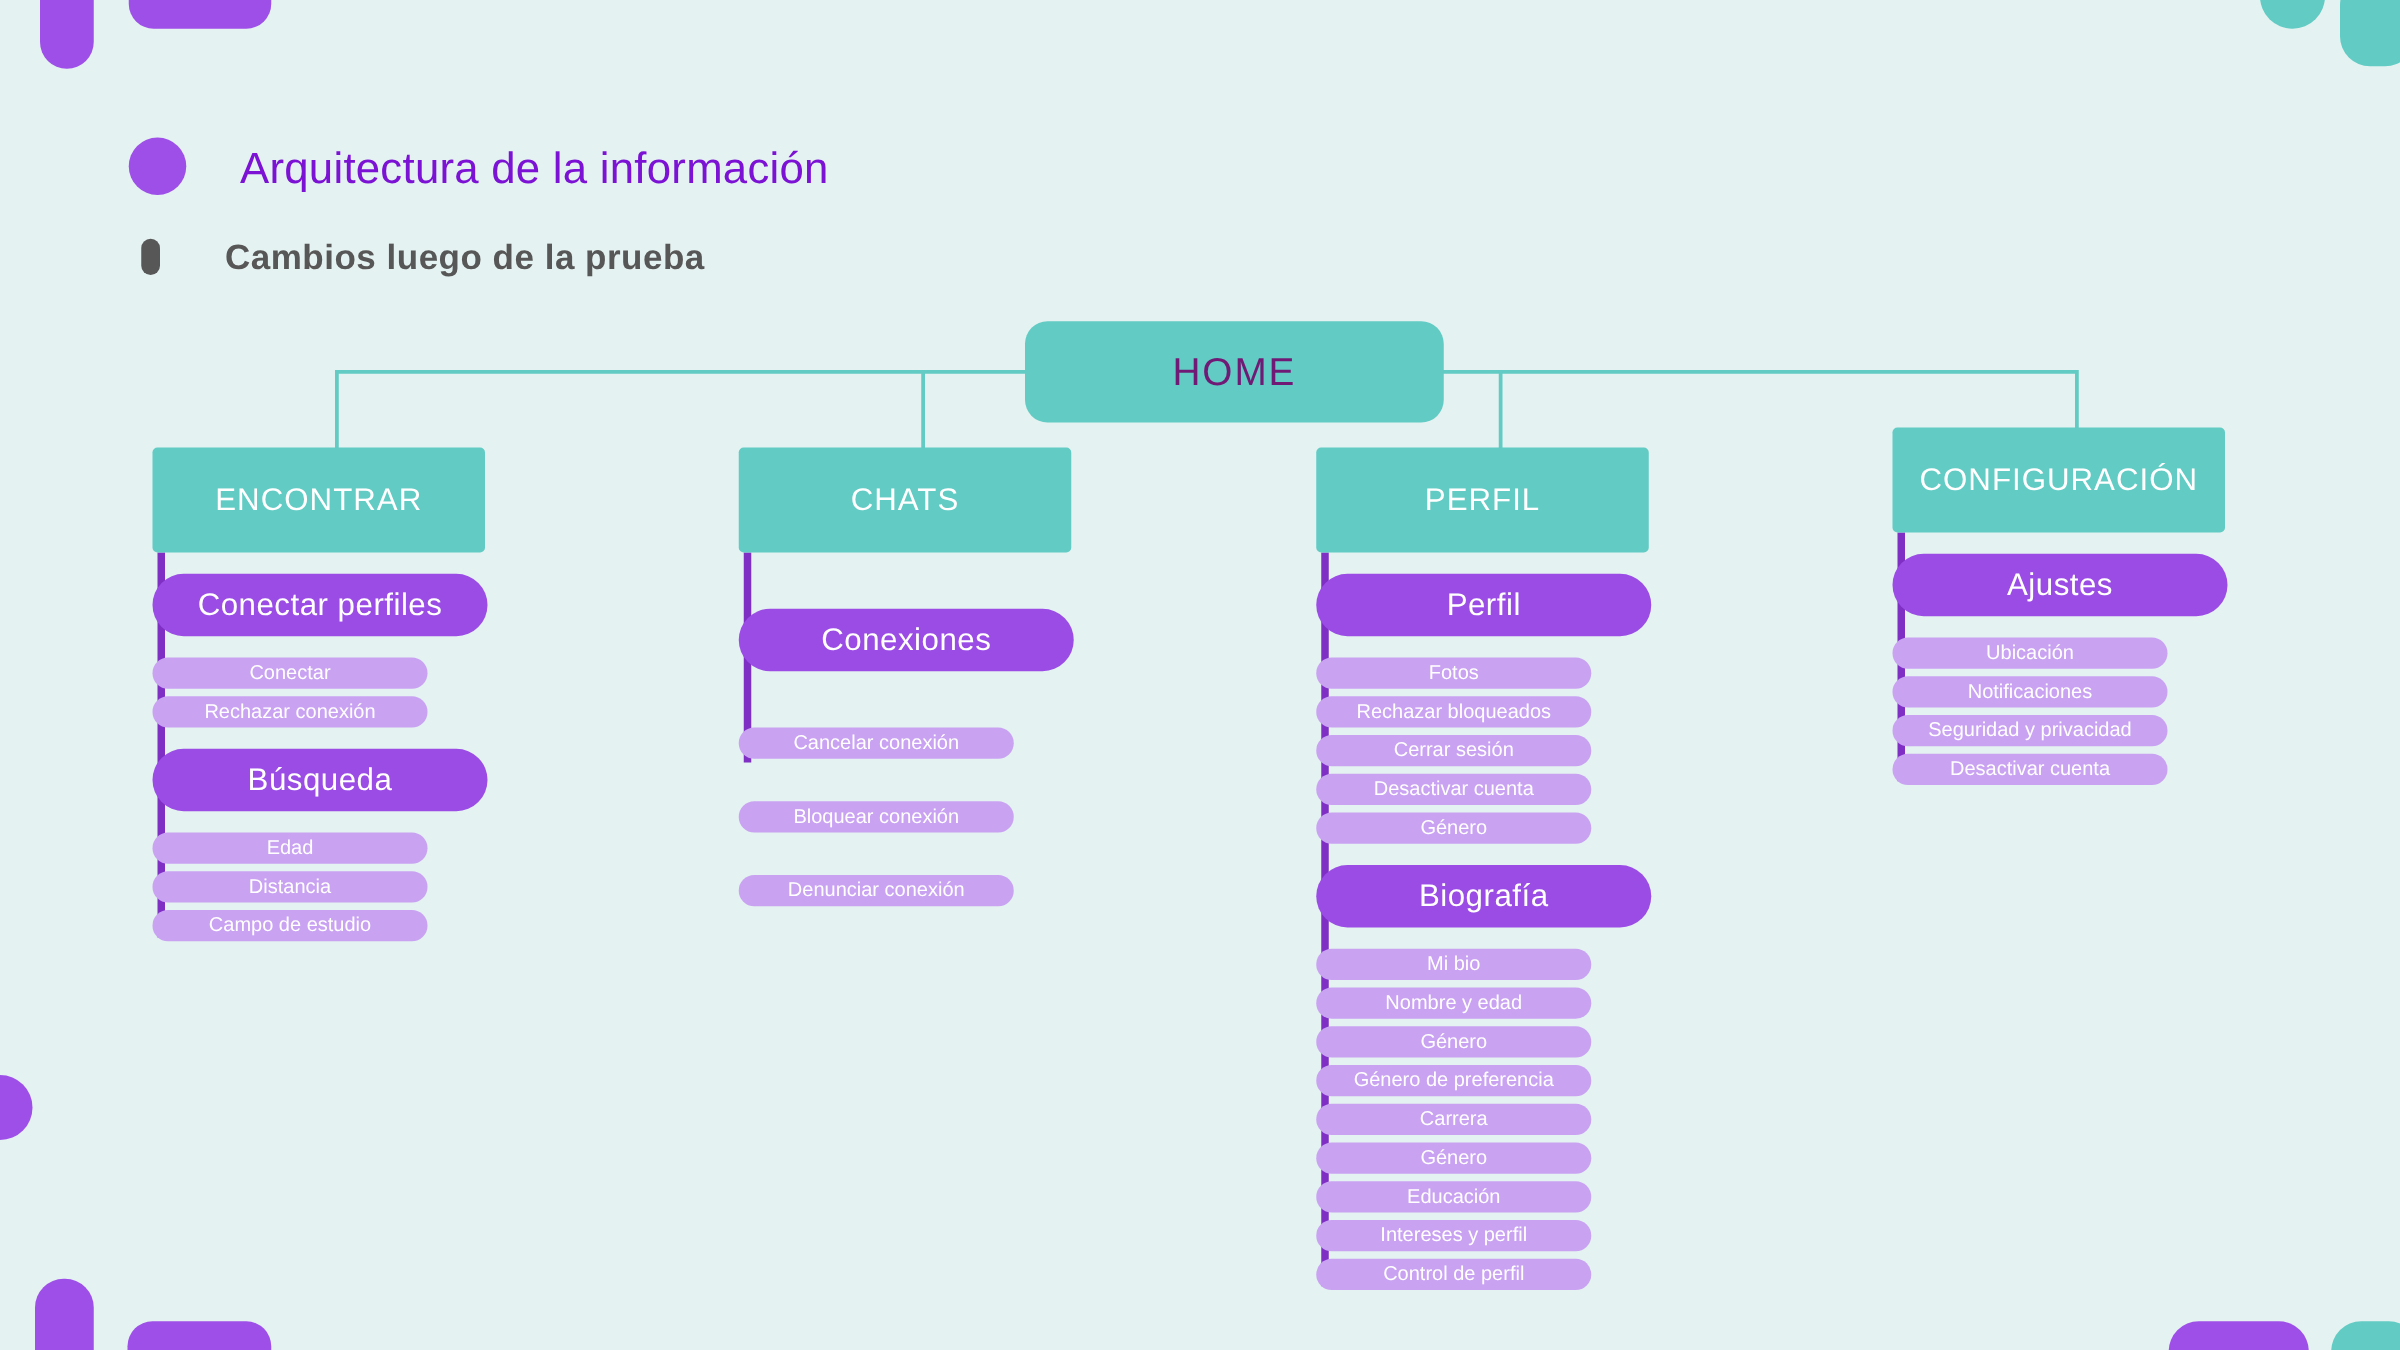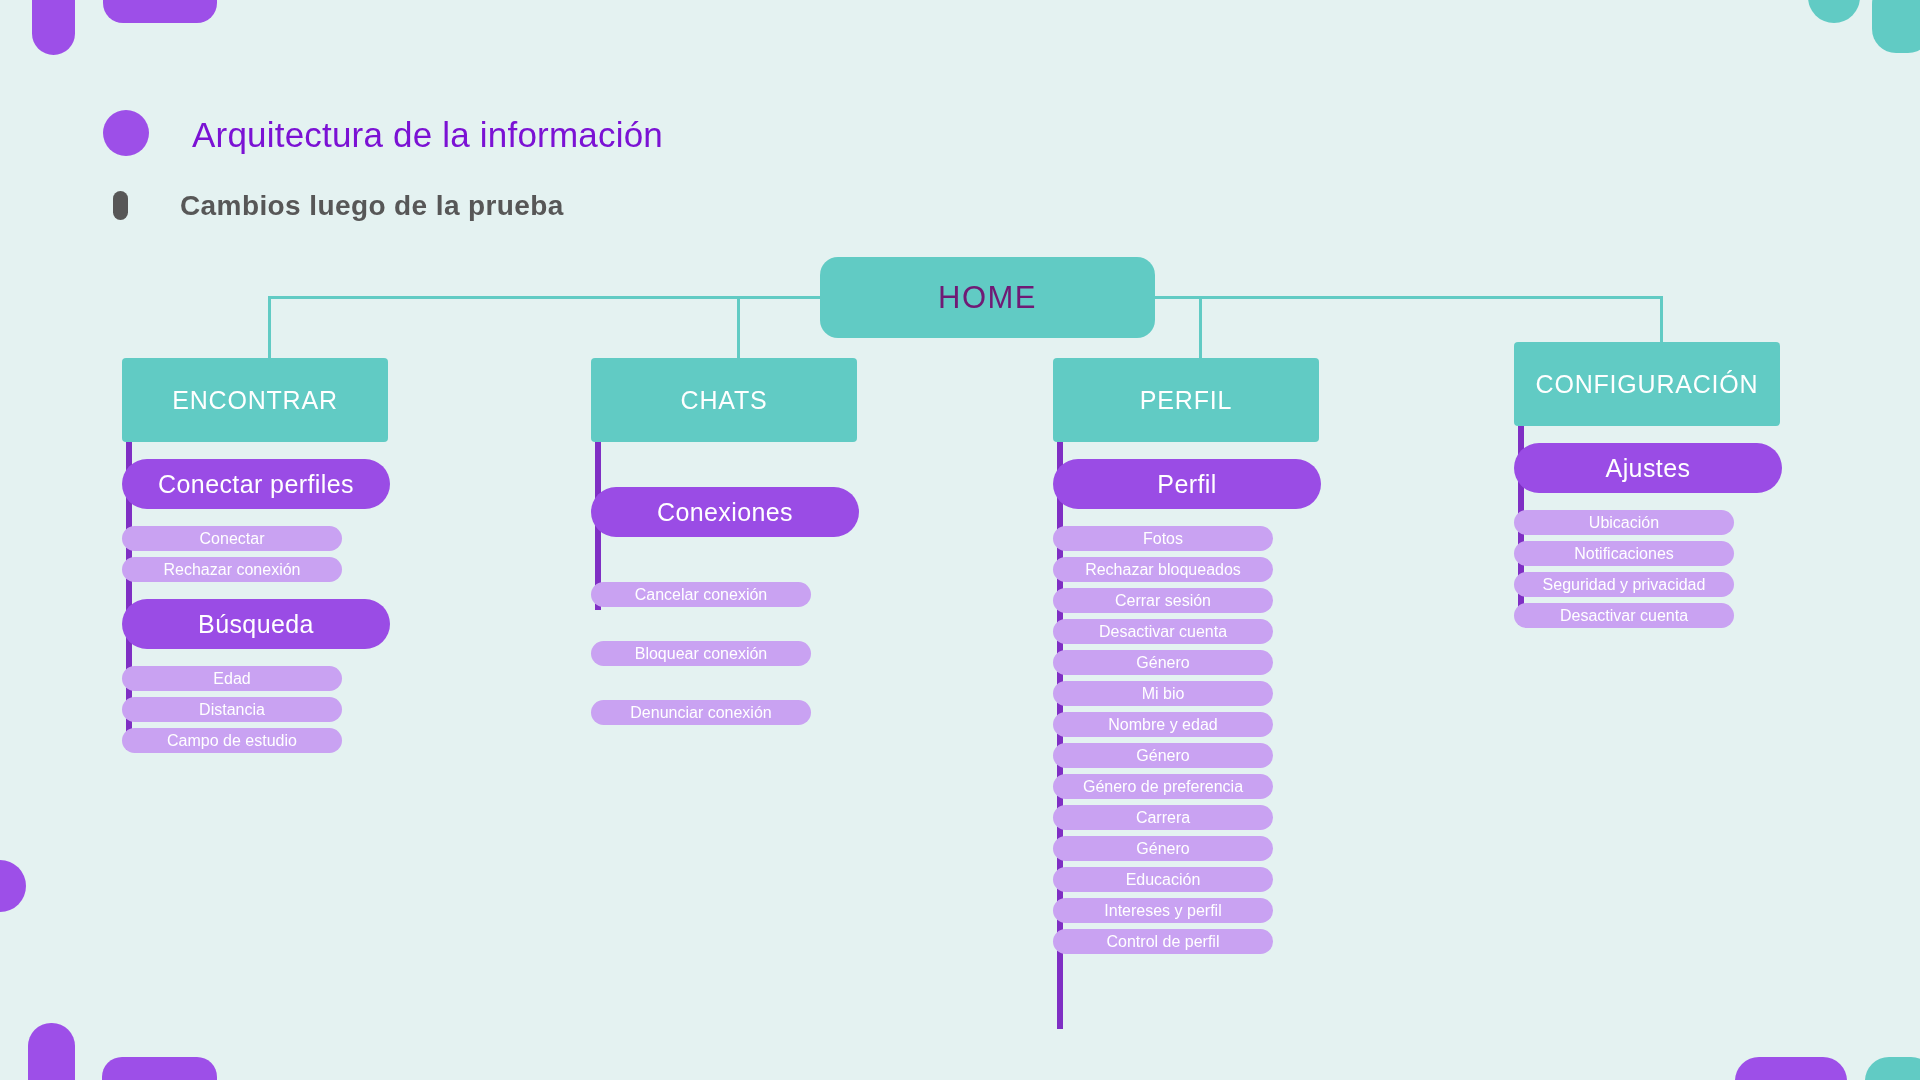--- a/index.html
+++ b/index.html
@@ -103,20 +103,21 @@
       </div>
       <div class="column" style="left: 1053px; top: 358px; justify-content: space-between;">
         <div class="spine" style="height: 587px;"></div>
         <div class="branch-header">PERFIL</div>
         <div class="group-box">Perfil</div>
         <div class="pill">Fotos</div>
         <div class="pill">Rechazar bloqueados</div>
         <div class="pill">Cerrar sesión</div>
         <div class="pill">Desactivar cuenta</div>
         <div class="pill">Género</div>
+        <div class="group-box">Biografía</div>
         <div class="pill">Mi bio</div>
         <div class="pill">Nombre y edad</div>
         <div class="pill">Género</div>
         <div class="pill">Género de preferencia</div>
         <div class="pill">Carrera</div>
         <div class="pill">Género</div>
         <div class="pill">Educación</div>
         <div class="pill">Intereses y perfil</div>
         <div class="pill">Control de perfil</div>
       </div>

